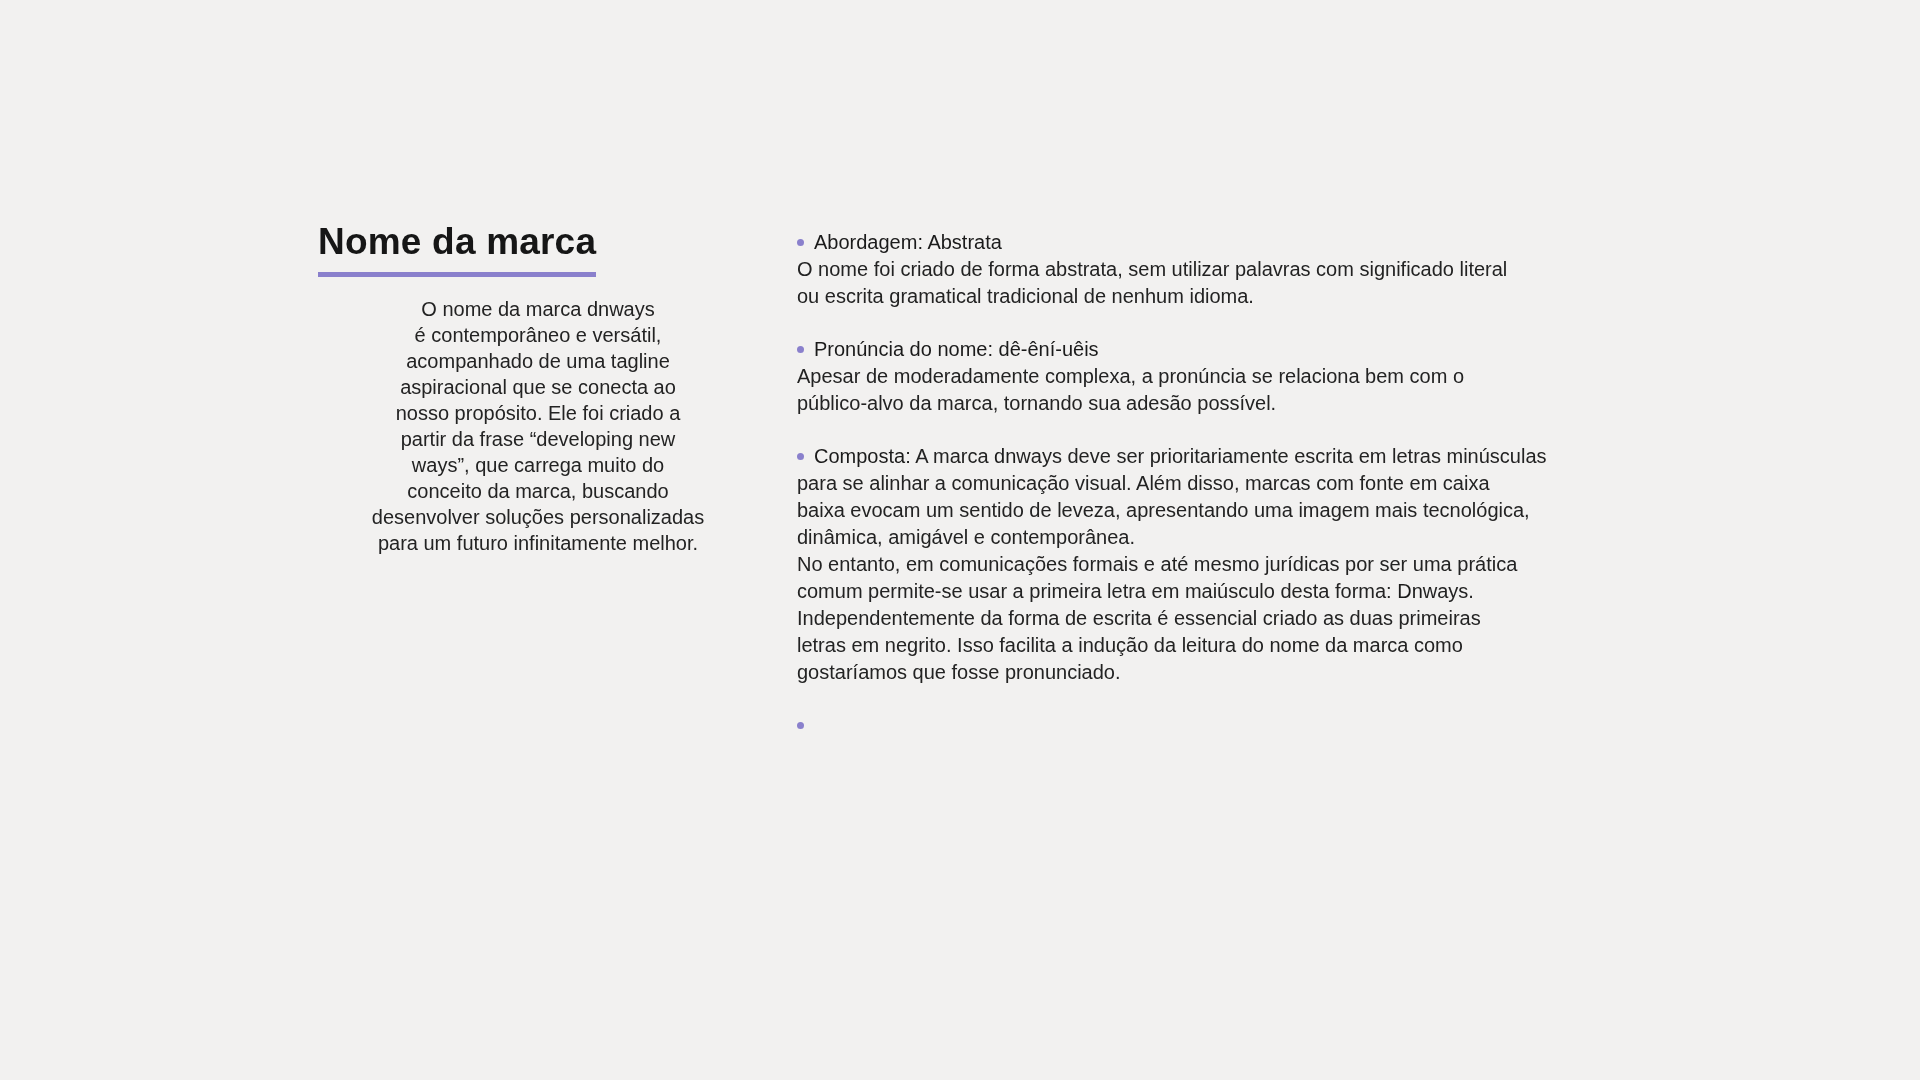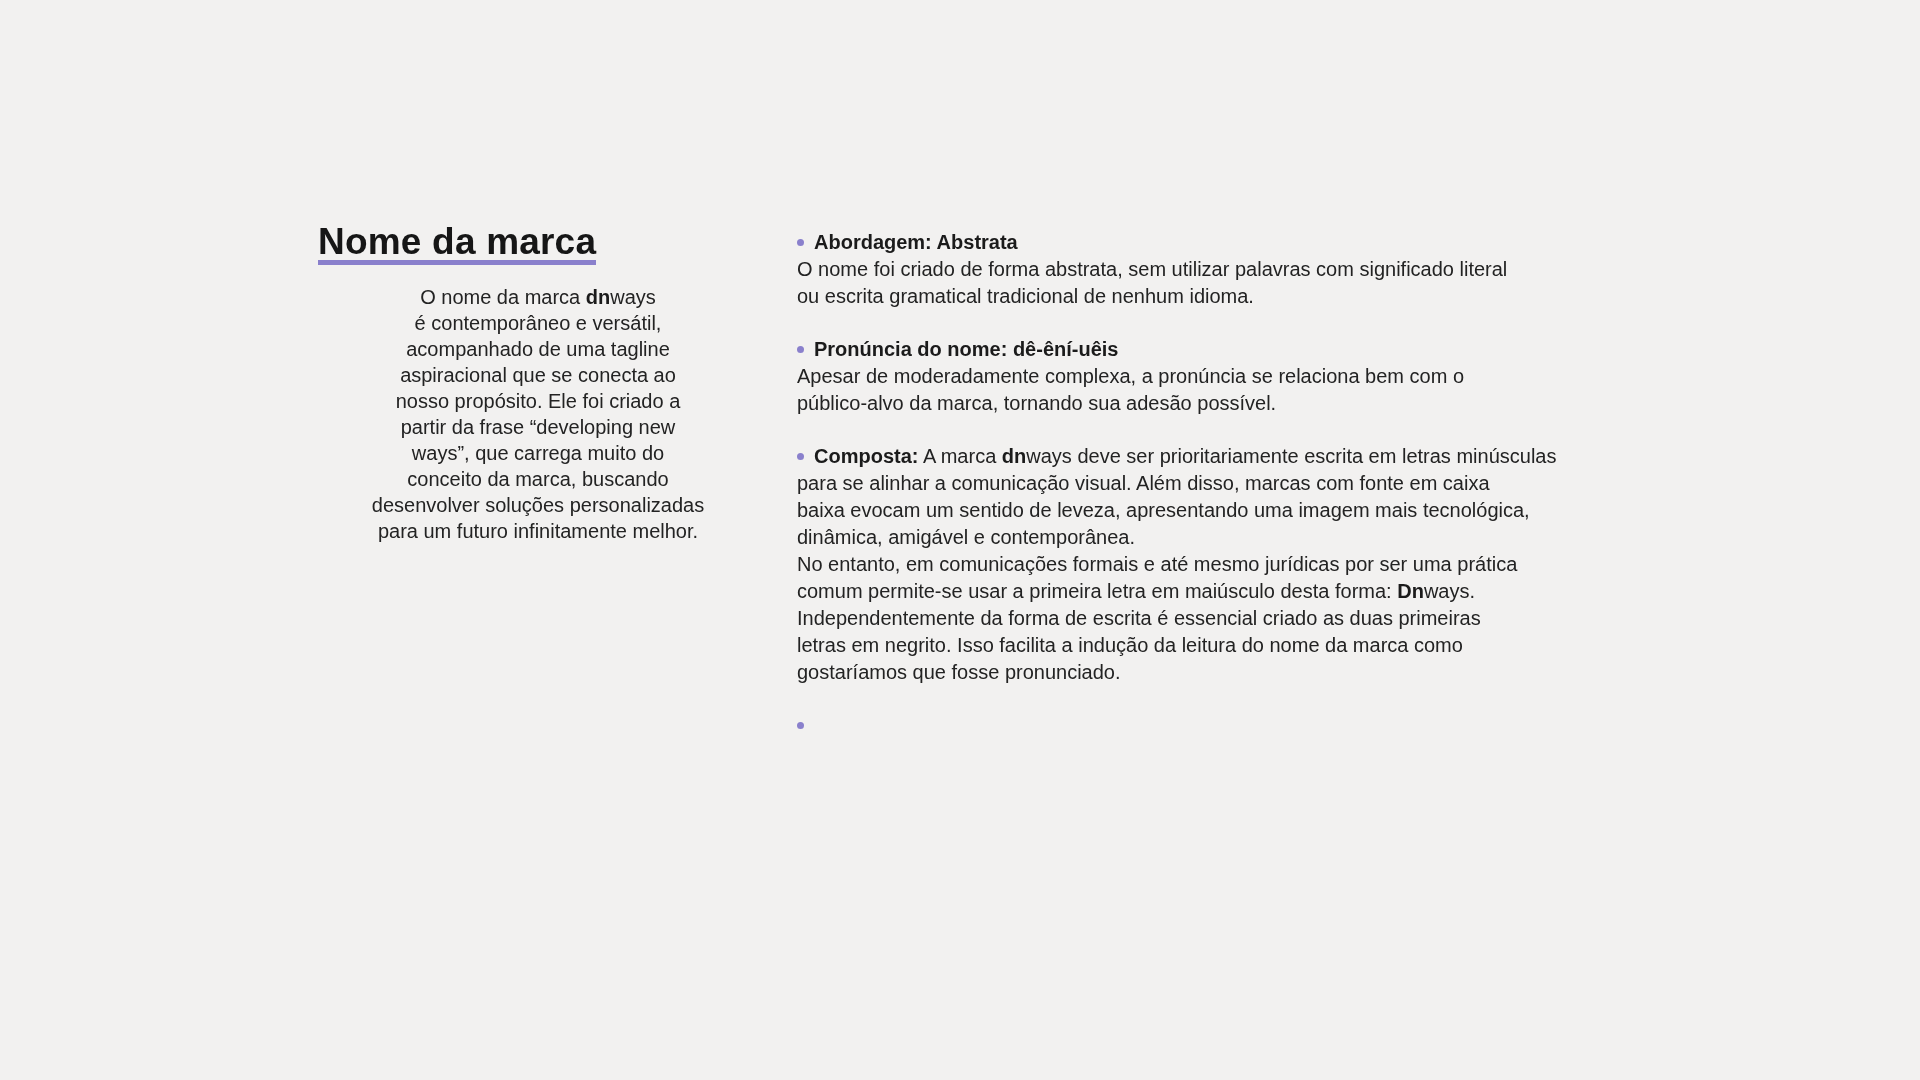--- a/index.html
+++ b/index.html
@@ -18,21 +18,21 @@
     width: 440px;
   }
   .page-title {
     display: inline-block;
     font-size: 37px;
     font-weight: bold;
     line-height: 1;
     letter-spacing: 0.2px;
     color: var(--title_color, #161616);
     border-bottom: 5px solid var(--accent, #8a80cc);
-    padding-bottom: 0;
+    padding-bottom: 12px;
   }
   .intro {
     margin-top: 19px;
     font-size: 20px;
     line-height: 26px;
     white-space: pre-line;
     text-align: center;
   }
   .right-col {
     position: absolute;
@@ -47,21 +47,21 @@
   .dot {
     display: inline-block;
     width: 7px;
     height: 7px;
     border-radius: 50%;
     background: var(--accent, #8a80cc);
     margin-right: 10px;
     vertical-align: 3px;
   }
   .bullet-text { white-space: pre-line; }
-  .b { font-weight: bold; color: #1b1b1b; }
+  .b { font-weight: normal; color: #1b1b1b; }
 </style>
 </head>
 <body>
 
 <div class="left-col">
   <h1 class="page-title">Nome da marca</h1>
   <p class="intro"><span>O nome da marca </span><span class="b">dn</span><span>ways
 é contemporâneo e versátil,
 acompanhado de uma tagline
 aspiracional que se conecta ao

